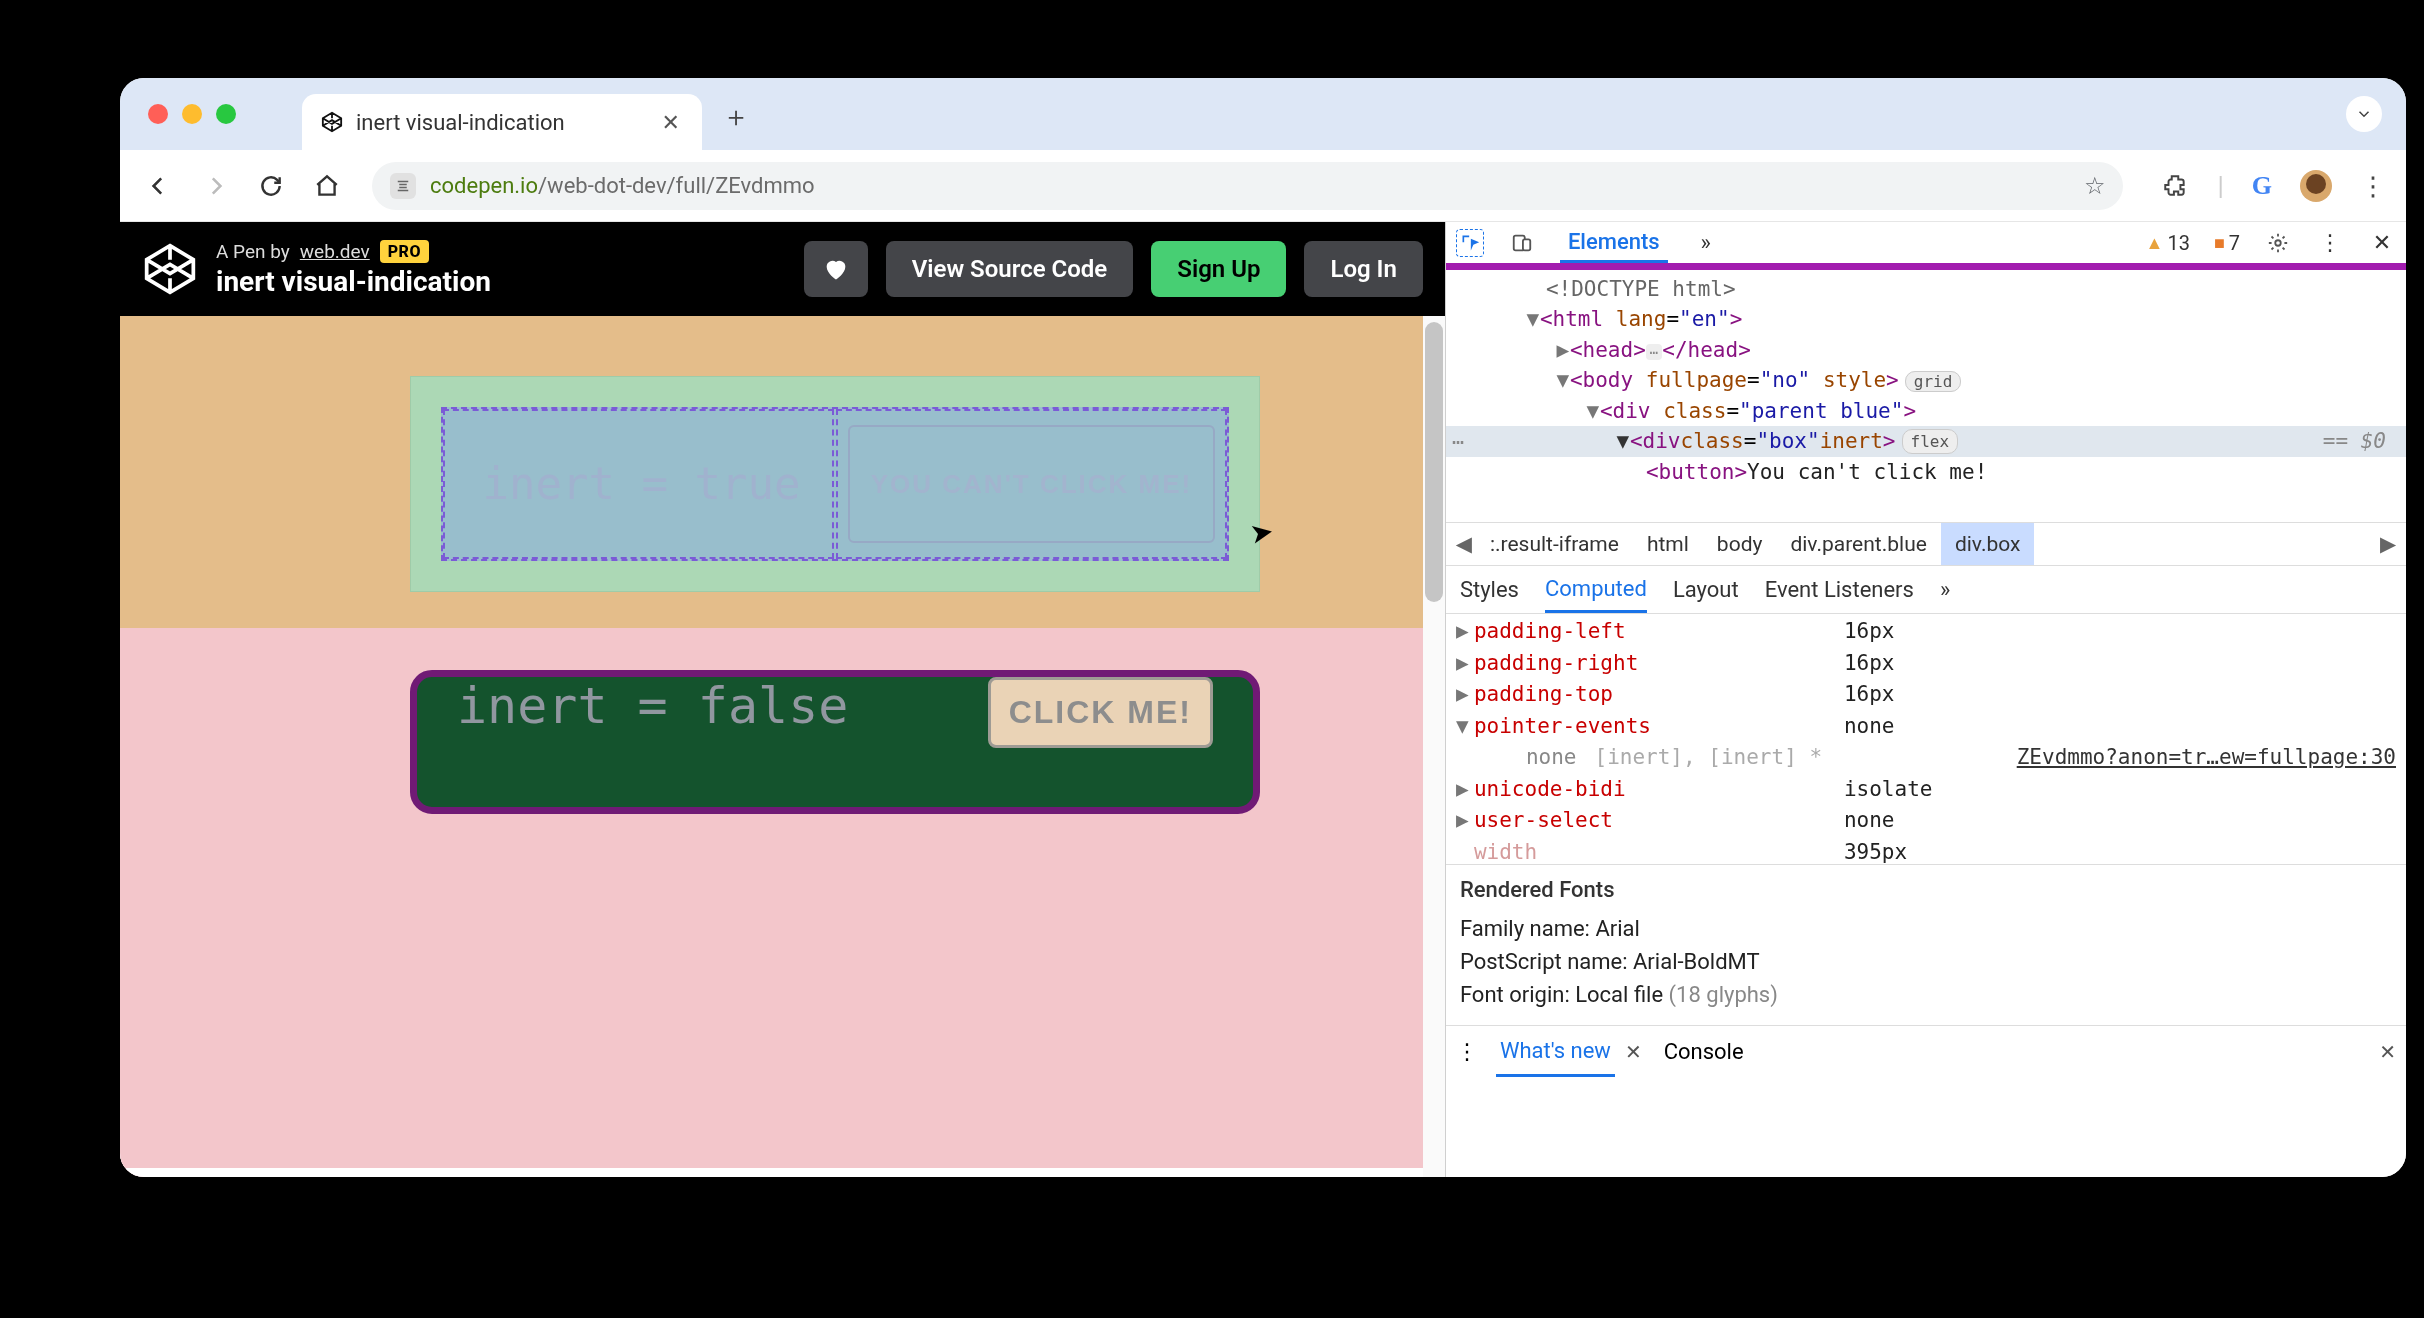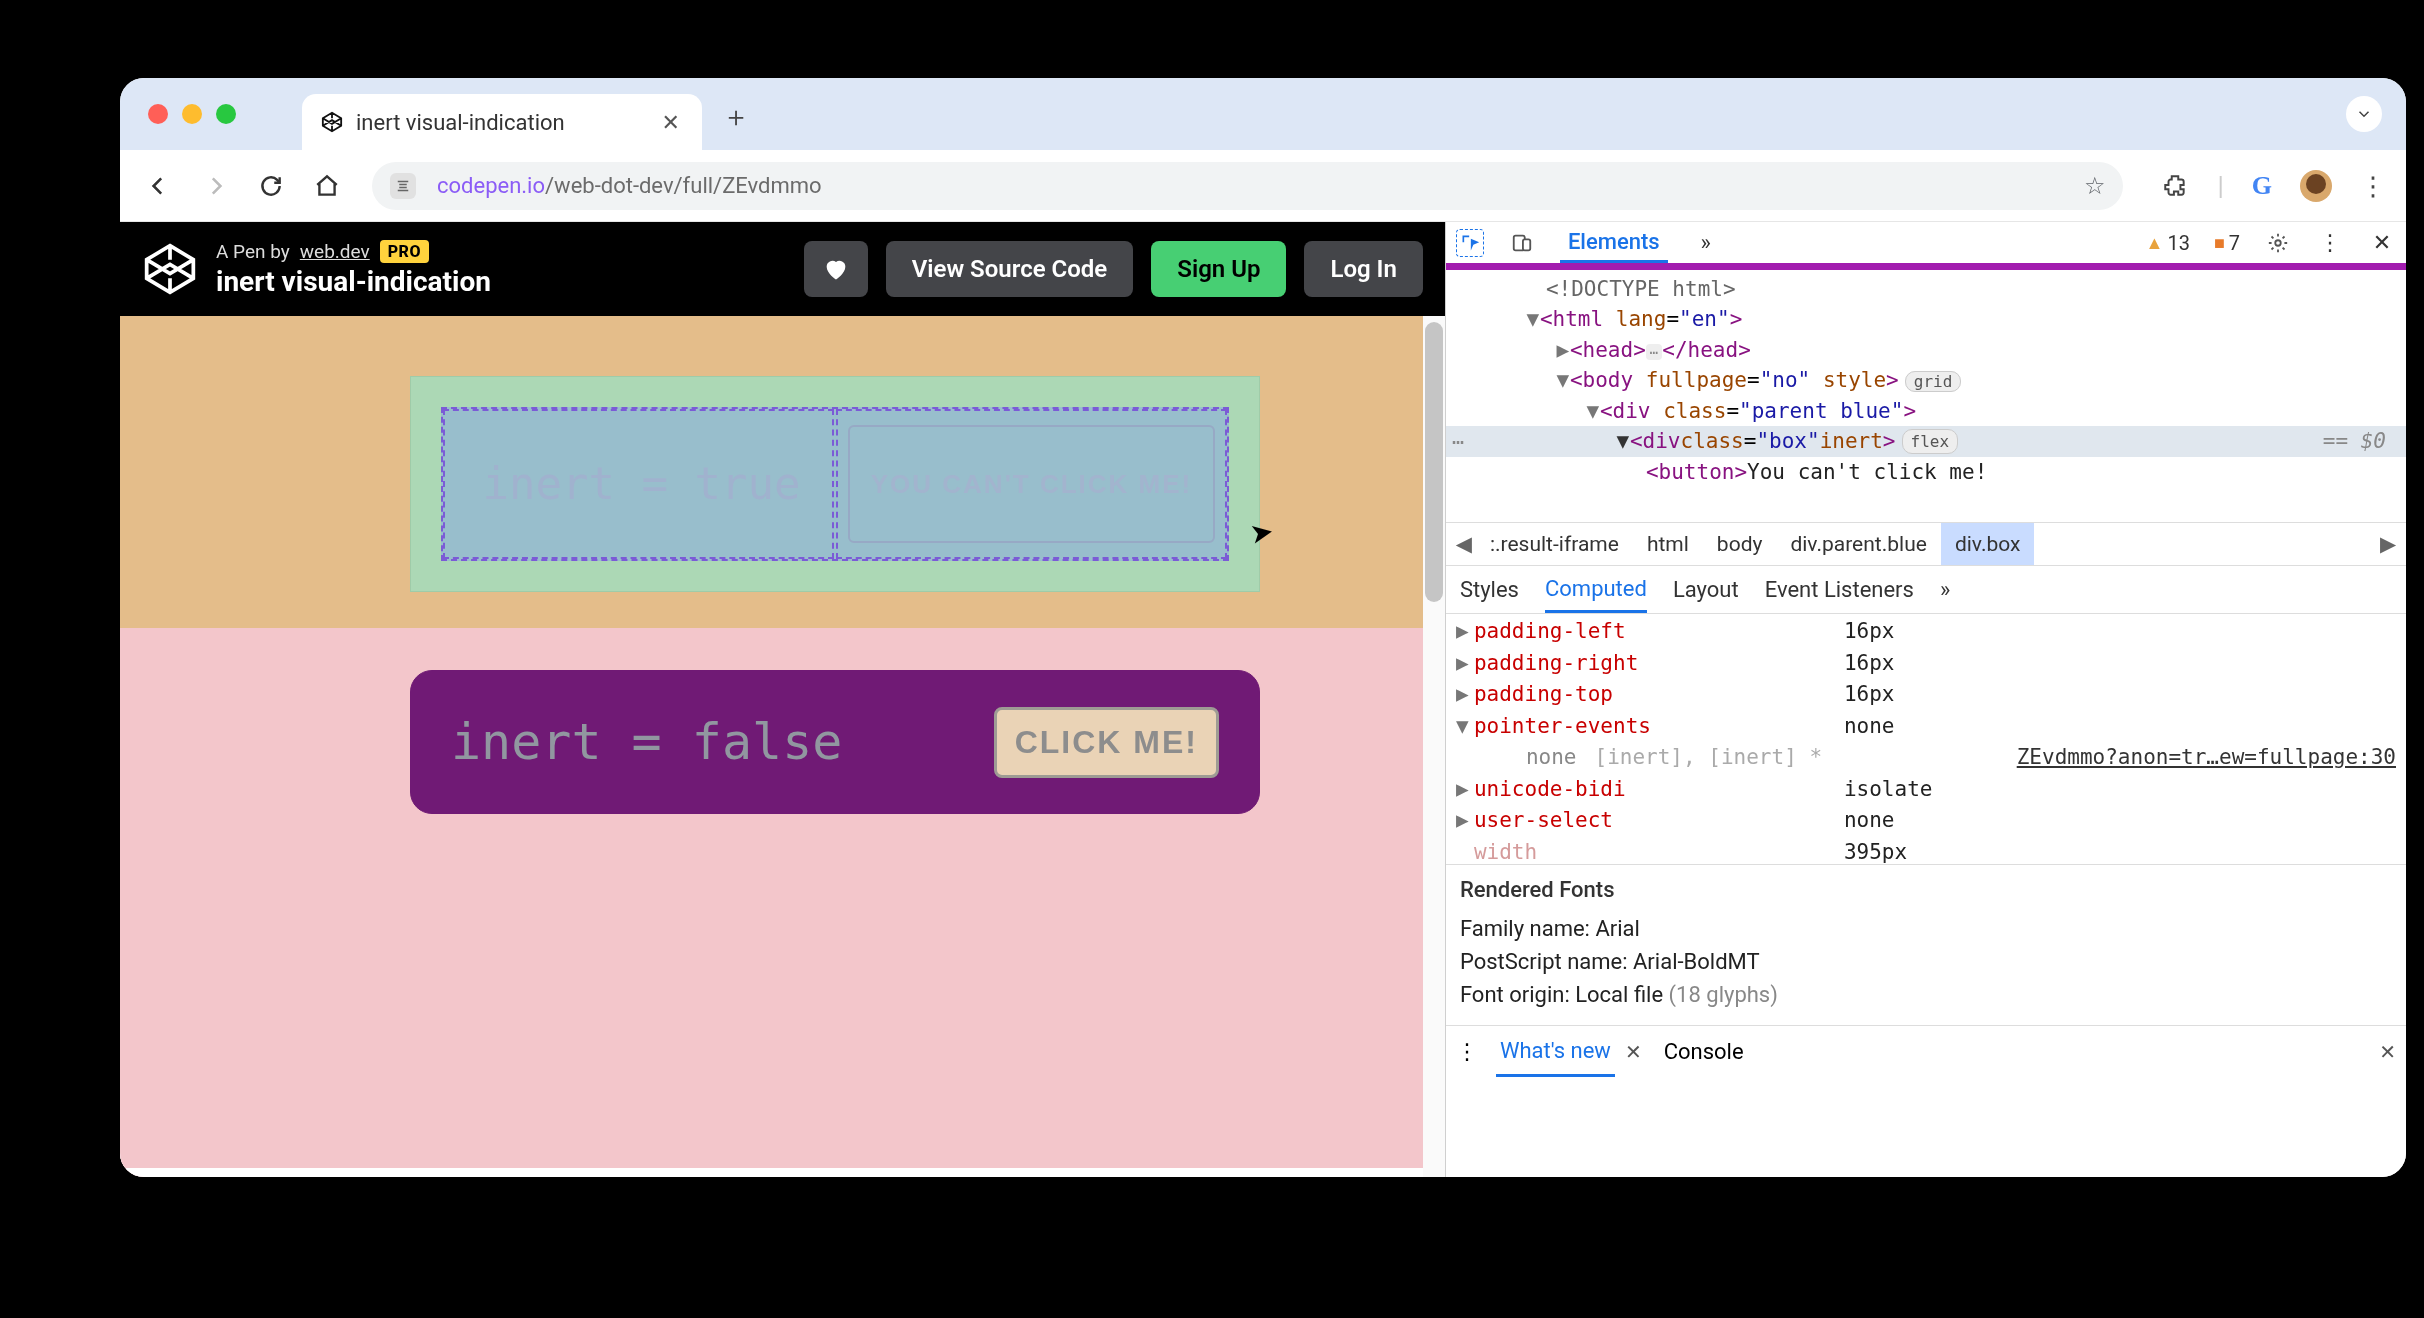--- a/index.html
+++ b/index.html
@@ -26,21 +26,21 @@
   .new-tab { margin-left:18px; margin-bottom:14px; font-size:28px; color:#444; width:32px; text-align:center; }
   .tab-overflow { position:absolute; right:24px; top:18px; width:36px; height:36px; border-radius:50%; background:#fff; display:flex; align-items:center; justify-content:center; }
 
   
   .toolbar { height:72px; background:#fff; border-bottom:1px solid #e6e6e6; display:flex; align-items:center; padding:0 20px; gap:18px; }
   .tbtn { width:38px; height:38px; display:flex; align-items:center; justify-content:center; color:#333; font-size:24px; }
   .tbtn.disabled { color:#bcbcbc; }
   .omnibox { flex:1; height:48px; background:#f1f3f4; border-radius:24px; display:flex; align-items:center; padding:0 18px; gap:14px; color:#202124; font-size:22px; margin:0 8px; }
   .omnibox .site-info { width:26px; height:26px; border-radius:6px; background:#e1e1e1; display:flex; align-items:center; justify-content:center; font-size:14px; color:#555; }
   .omnibox .url { flex:1; display:flex; }
-  .omnibox .url .host { color:#8b5cf6;margin-left:7px; }
+  .omnibox .url .host { color:#4d7c0f; }
   .omnibox .url .path { color:#6b6b6b; }
   .omnibox .star { font-size:24px; color:#5f6368; }
   .toolbar-right { display:flex; align-items:center; gap:28px; margin-left:12px; }
   .ext-icon { width:28px; height:28px; display:flex; align-items:center; justify-content:center; font-size:24px; color:#444; }
   .g-icon { font-family: Georgia, serif; font-weight:bold; font-size:26px; color:#4285F4; }
   .avatar { width:32px; height:32px; border-radius:50%; background:#d9a86c; position:relative; overflow:hidden; }
   .avatar::after{ content:""; position:absolute; left:6px; top:4px; width:20px; height:20px; border-radius:50%; background:#6b4222; }
   .kebab { font-size:26px; color:#444; letter-spacing:0; }
 
   
@@ -71,21 +71,21 @@
   
   .inspect-wrap { position:absolute; left:290px; top:60px; width:850px; height:216px; background:#acd8b5; border:1px solid #9fcba8; }
   .inspect-flex { position:absolute; left:30px; top:30px; right:30px; bottom:30px; border:2px dashed #7b5bd6; background:rgba(137,170,223,0.55); display:flex; }
   .inspect-cell { flex:1; border:2px dashed #7b5bd6; display:flex; align-items:center; justify-content:center; font-family: ui-monospace, Menlo, monospace; position:relative; }
   .inspect-cell + .inspect-cell { margin-left:2px; }
   .cell-code { font-size:44px; color:#a0b2ce; font-weight:400; line-height:1.1; padding-left:6px; text-align:left; }
   .cell-btn { position:absolute; left:10px; right:10px; top:14px; bottom:14px; border:2px solid #97a9c5; border-radius:6px; display:flex; align-items:center; justify-content:center; color:#a2b4ce; font-weight:800; letter-spacing:2px; font-size:26px; text-align:center; font-family: Arial, sans-serif; }
 
   .cursor { position:absolute; left:1130px; top:200px; font-size:28px; color:#000; pointer-events:none; transform:rotate(-10deg); }
 
-  .pink-box { position:absolute; left:290px; top:42px; width:850px; height:144px; background:#701a75; border:1px solid #701a75; border-radius:22px; display:flex; align-items:center; gap:22px; padding:0 40px; }
+  .pink-box { position:absolute; left:290px; top:42px; width:850px; height:144px; background:#14532d; border:7px solid #701a75; border-radius:22px; display:flex; align-items:flex-start; gap:22px; padding:0 40px; }
   .pink-code { font-family: ui-monospace, Menlo, monospace; font-size:50px; color:#9197a0; flex:1; }
   .pink-btn { border:3px solid #9e9b94; border-radius:8px; background:#ead3b6; color:#8d8d8d; font-weight:800; letter-spacing:2px; font-size:32px; padding:14px 18px; font-family: Arial, sans-serif; }
 
   
   .devtools { flex:1; background:#fff; border-left:1px solid #cfcfcf; display:flex; flex-direction:column; min-width:720px; }
   .dt-tabbar { height:48px; border-bottom:7px solid #a21caf; display:flex; align-items:center; padding:0 10px; gap:24px; font-size:22px; color:#333; }
   .dt-tabbar .spacer{flex:1;}
   .dt-tab { padding:0 8px; height:100%; display:flex; align-items:center; }
   .dt-tab.active { color:#1a73e8; border-bottom:3px solid #1a73e8; font-weight:500;}
   .dt-icon { width:28px; height:28px; display:flex; align-items:center; justify-content:center; }

